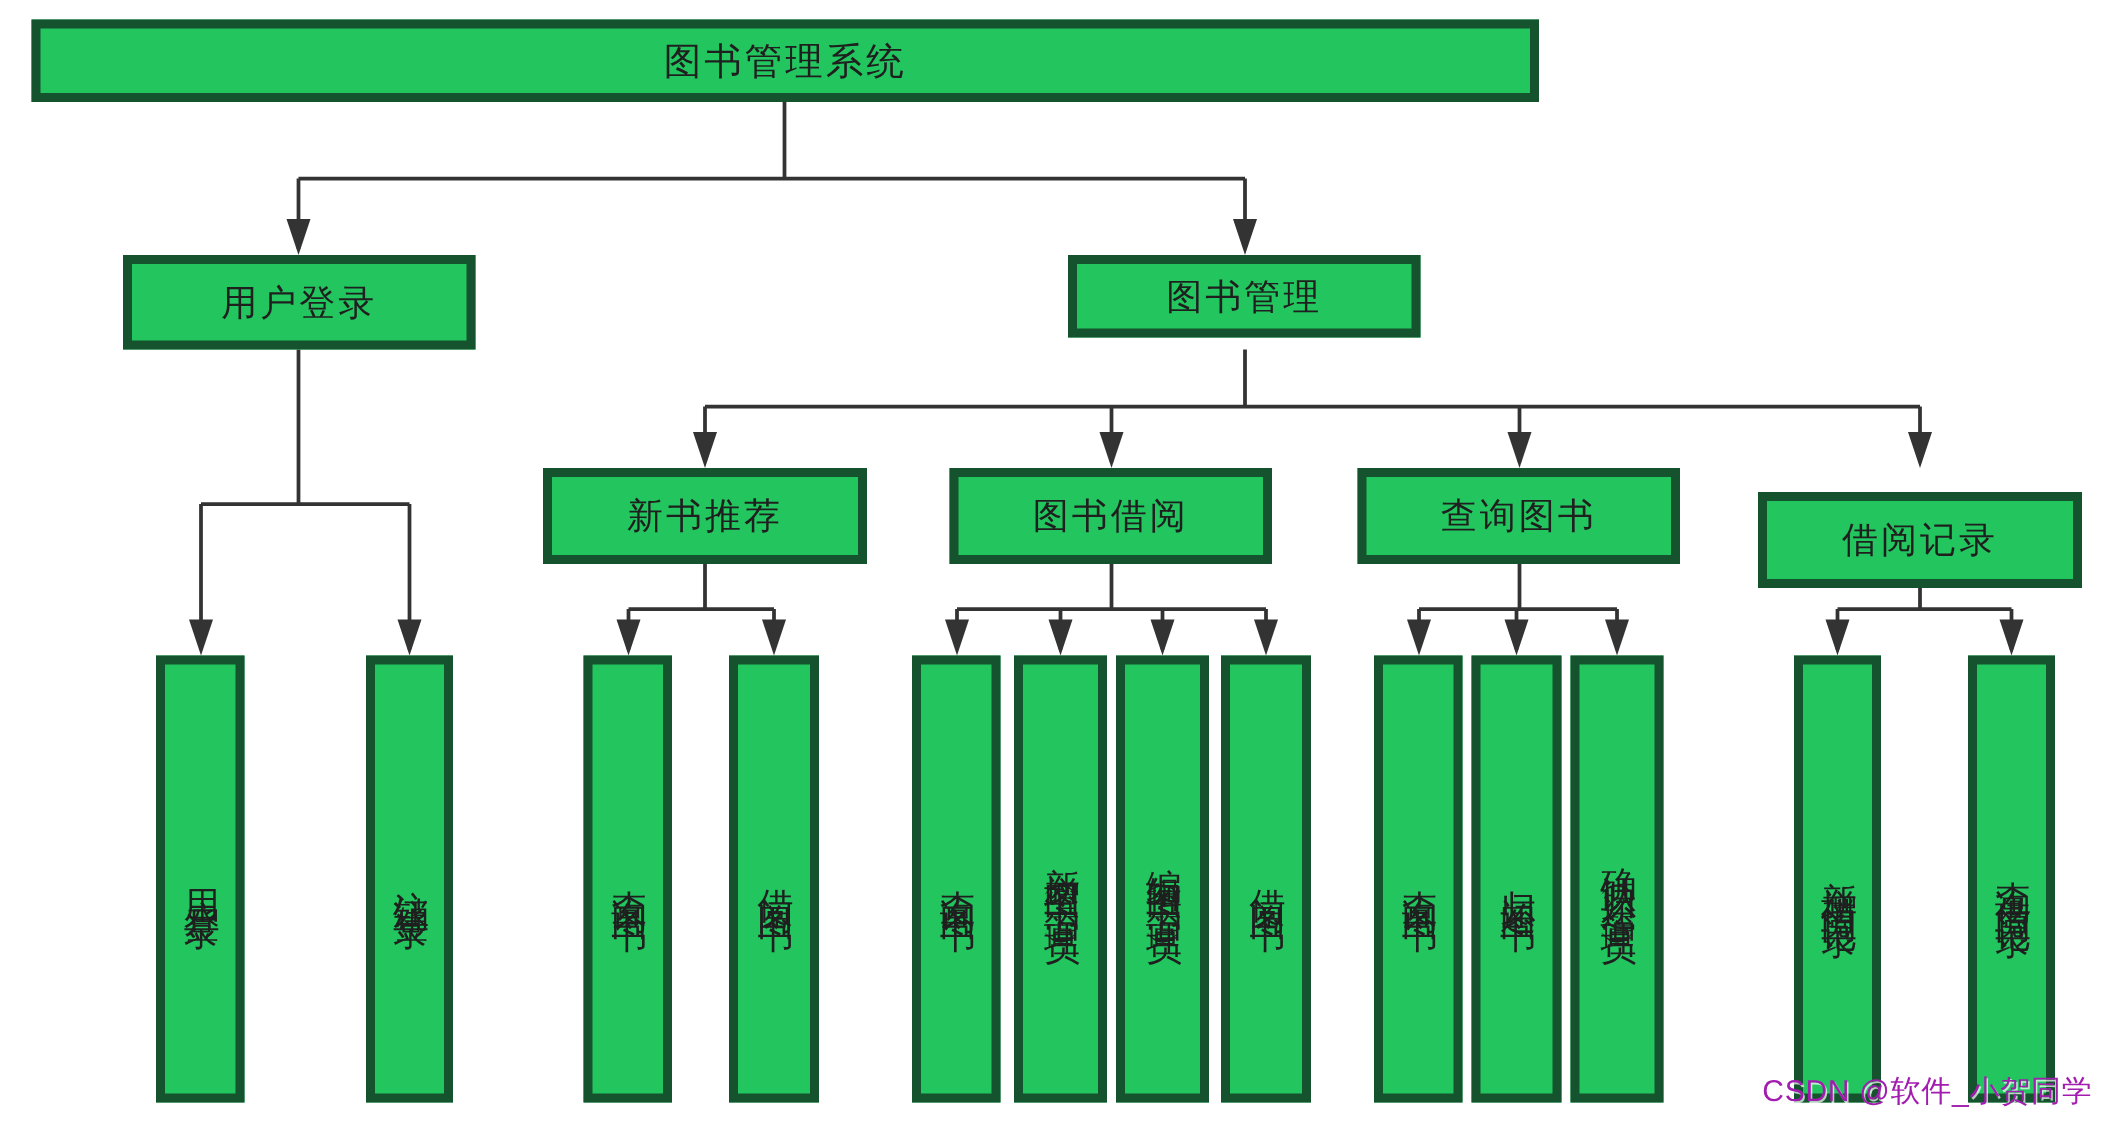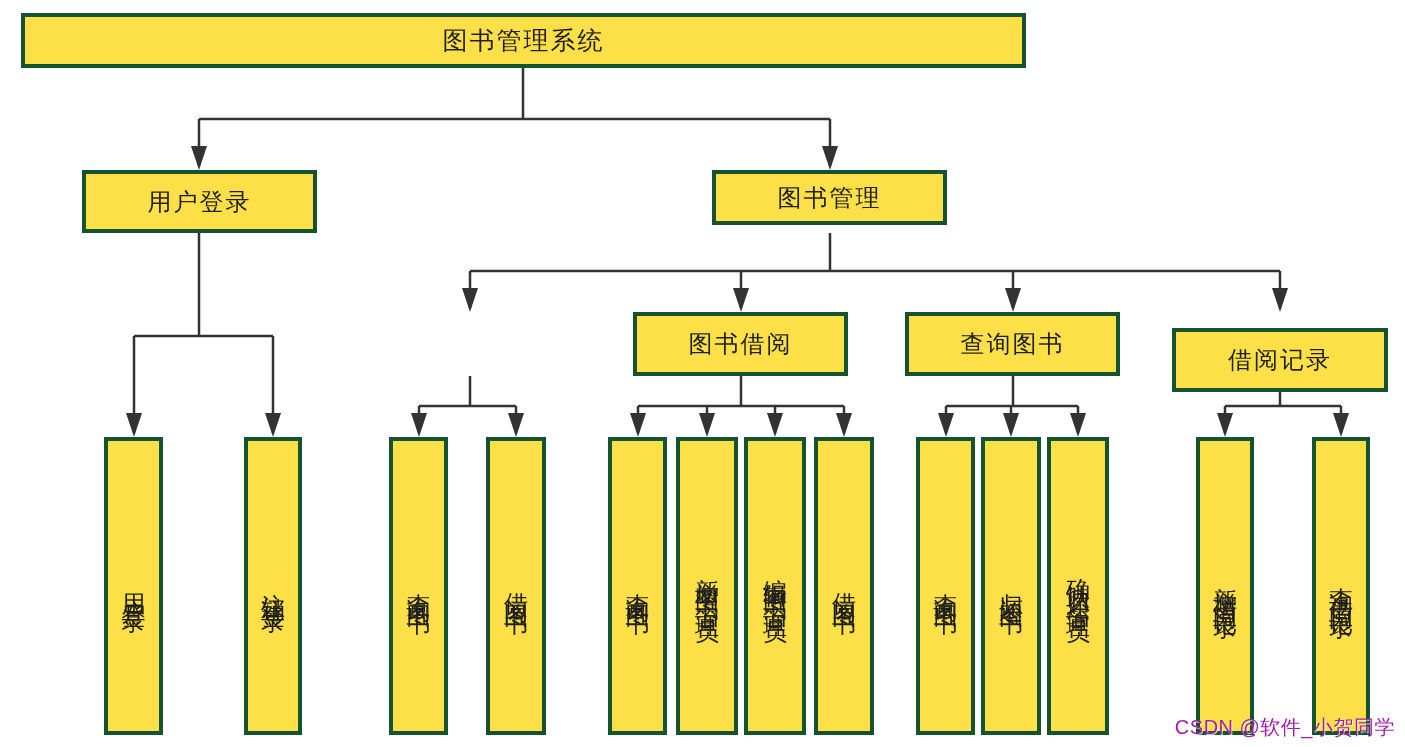--- a/index.html
+++ b/index.html
@@ -5,21 +5,21 @@
   html,body{margin:0;padding:0}
   body{
     width:1405px;height:747px;position:relative;overflow:hidden;
     background:#ffffff;color:#1a1a1a;
     font-family:"Liberation Sans", sans-serif;
   }
   .stage{position:absolute;left:0;top:0;width:1405px;height:747px}
   svg.wires{position:absolute;left:0;top:0;z-index:0}
   .node{
     position:absolute;box-sizing:border-box;
-    border:4px solid #14532d;background:#fde047;
+    border:6px solid #14532d;background:#22c55e;
     display:flex;align-items:center;justify-content:center;
     z-index:1;
   }
   .node .lbl{font-size:24px;letter-spacing:2px;white-space:nowrap;color:#1f1f1f}
   .node.root .lbl{font-size:25px}
   .node.leaf .lbl{
     writing-mode:vertical-rl;text-orientation:mixed;
     font-size:24px;letter-spacing:6px;line-height:1;white-space:nowrap;
   }
   .watermark{
@@ -80,20 +80,23 @@
     <span class="lbl">图书管理系统</span>
   </div>
 
   <div class="node" style="left:82px;top:170px;width:235px;height:63px">
     <span class="lbl">用户登录</span>
   </div>
   <div class="node" style="left:712px;top:170px;width:235px;height:55px">
     <span class="lbl">图书管理</span>
   </div>
 
+  <div class="node" style="left:362px;top:312px;width:216px;height:64px">
+    <span class="lbl">新书推荐</span>
+  </div>
   <div class="node" style="left:633px;top:312px;width:215px;height:64px">
     <span class="lbl">图书借阅</span>
   </div>
   <div class="node" style="left:905px;top:312px;width:215px;height:64px">
     <span class="lbl">查询图书</span>
   </div>
   <div class="node" style="left:1172px;top:328px;width:216px;height:64px">
     <span class="lbl">借阅记录</span>
   </div>
 

